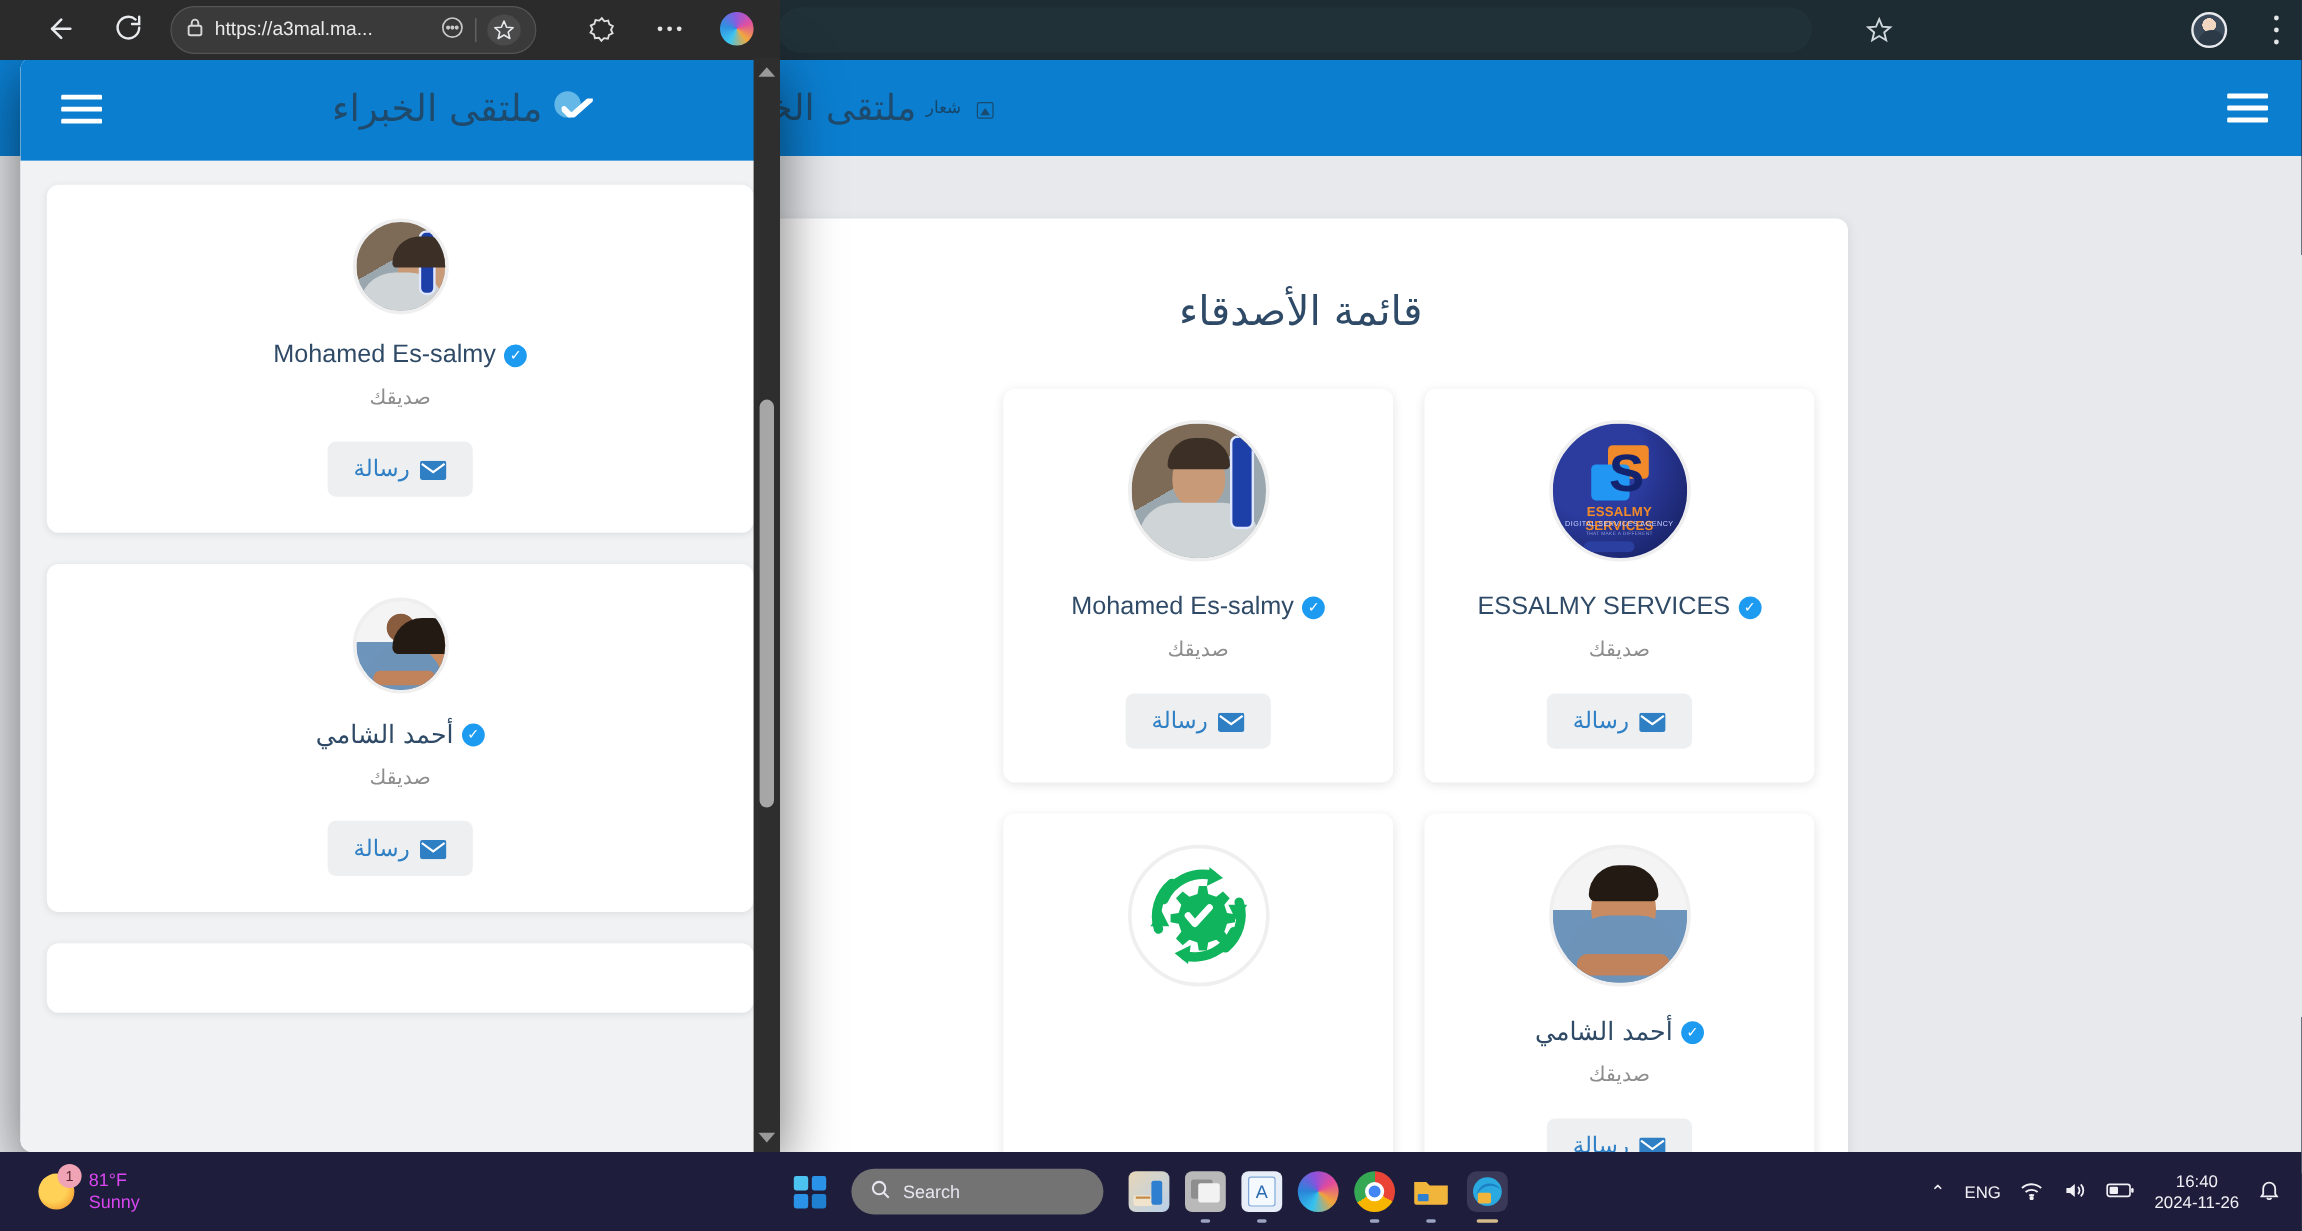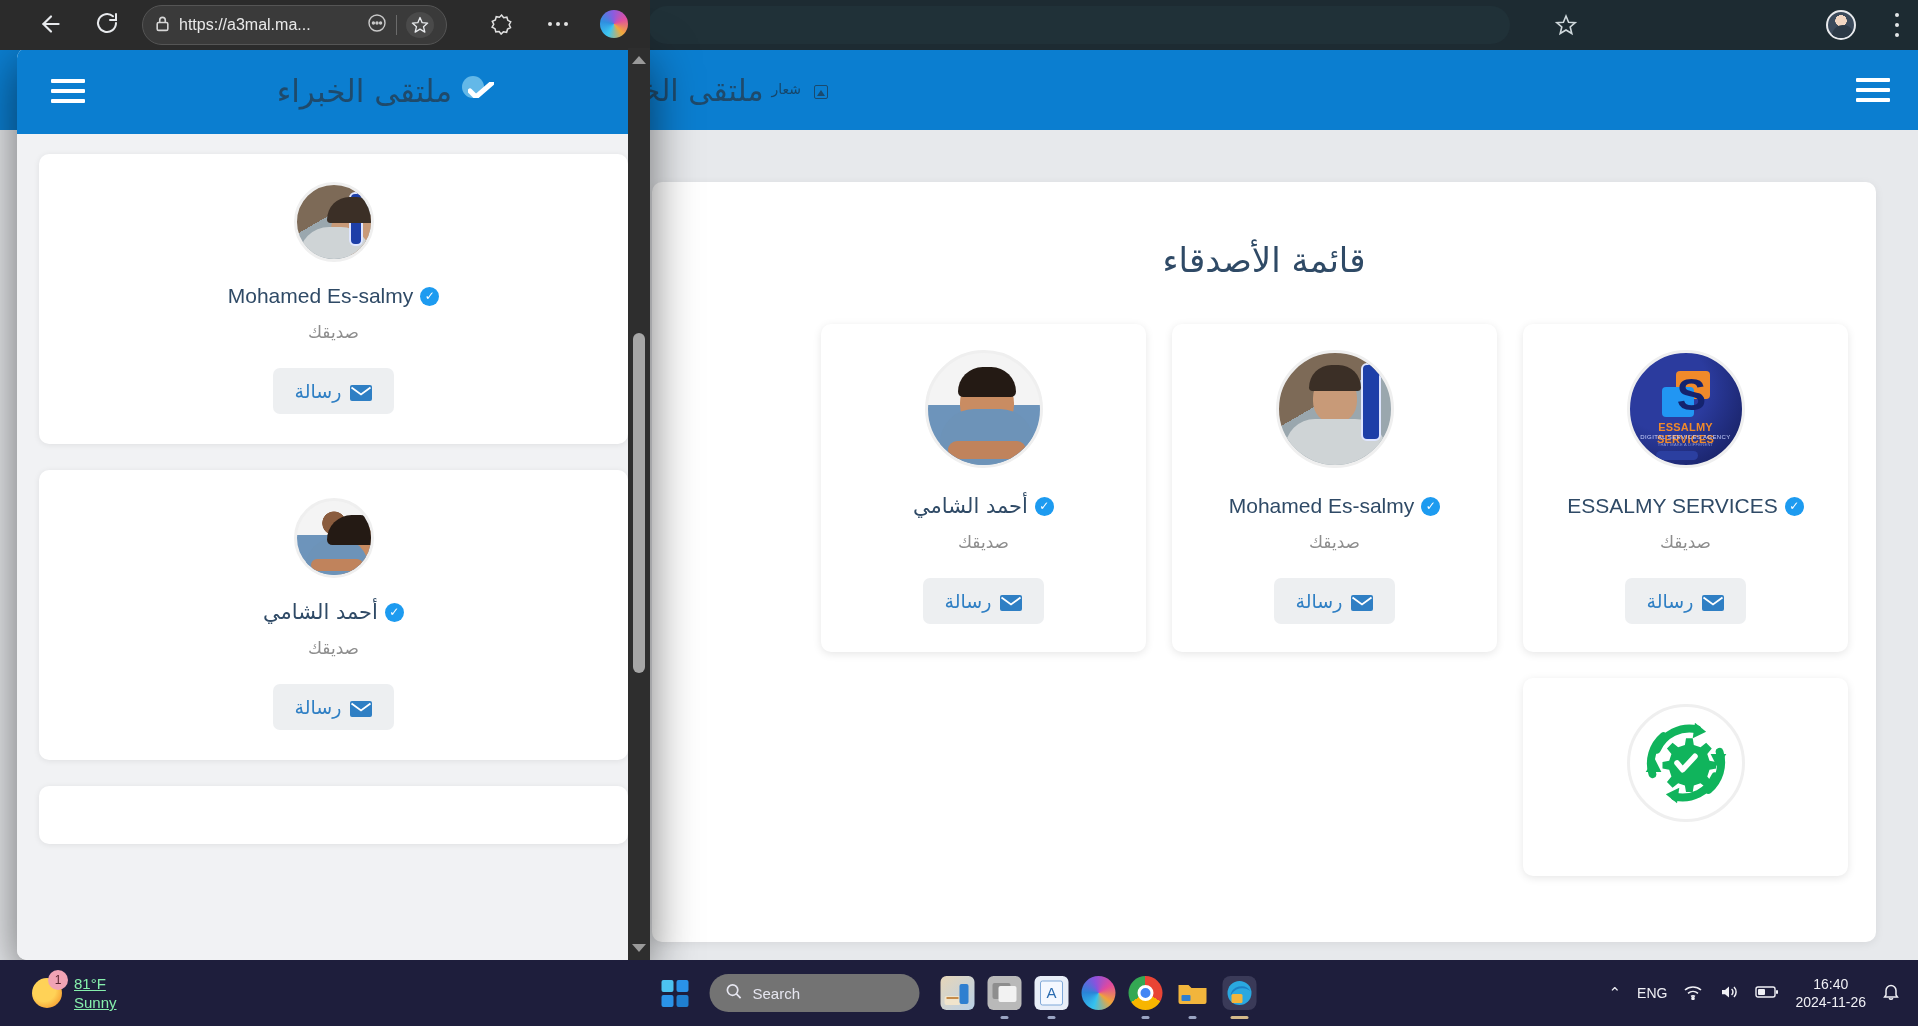--- a/index.html
+++ b/index.html
@@ -77,21 +77,21 @@
   }
   .hamburger i { display: block; height: 4px; background: #ffffff; border-radius: 1px; }
   .site-header-bg .hamburger { position: absolute; right: 28px; top: 28px; }
 
   
   .bg-page {
     position: absolute; left: 0; top: 130px; width: 1918px; height: 848px;
     background: #e7e9ec; overflow: hidden;
   }
   .content-card {
-    position: absolute; left: 652px; top: 52px; width: 1224px; min-height: 760px;
+    position: absolute; left: 628px; top: 52px; width: 912px; min-height: 760px;
     background: #ffffff; border-radius: 10px;
     box-shadow: 0 2px 10px rgba(0,0,0,.07);
   }
   .page-title {
     text-align: center; padding-top: 58px;
     font-size: 34px; color: #2f4a66; direction: rtl;
     font-family: "DejaVu Sans", sans-serif;
   }
   .friends-grid {
     display: flex; flex-wrap: wrap; gap: 26px;
@@ -269,21 +269,21 @@
   }
   .weather .sun {
     width: 30px; height: 30px; border-radius: 50%;
     background: radial-gradient(circle at 40% 40%, #ffd257 0 45%, #f0821e 100%);
     position: relative;
   }
   .weather .badge {
     position:absolute; left:16px; top:-8px; width:20px; height:20px; border-radius:50%;
     background:#f0a3b4; color:#5a2430; font-size:12px; line-height:20px; text-align:center;
   }
-  .weather .wtxt { color: #86efac; font-size: 15px; line-height: 19px; text-decoration: underline; }
+  .weather .wtxt { color: #d946ef; font-size: 15px; line-height: 19px; }
   .tb-center {
     position: absolute; left: 50%; transform: translateX(-50%);
     display: flex; align-items: center; gap: 13px;
   }
   .start-icon { width: 27px; height: 27px; display: grid; grid-template: 1fr 1fr / 1fr 1fr; gap: 3px; }
   .start-icon i { display: block; background: #2aa3ef; border-radius: 2px; }
   .start-icon i:nth-child(1) { background: #4cc2f0; }
   .start-icon i:nth-child(2) { background: #2a93e8; }
   .start-icon i:nth-child(3) { background: #2a93e8; }
   .start-icon i:nth-child(4) { background: #1f7fd0; }

